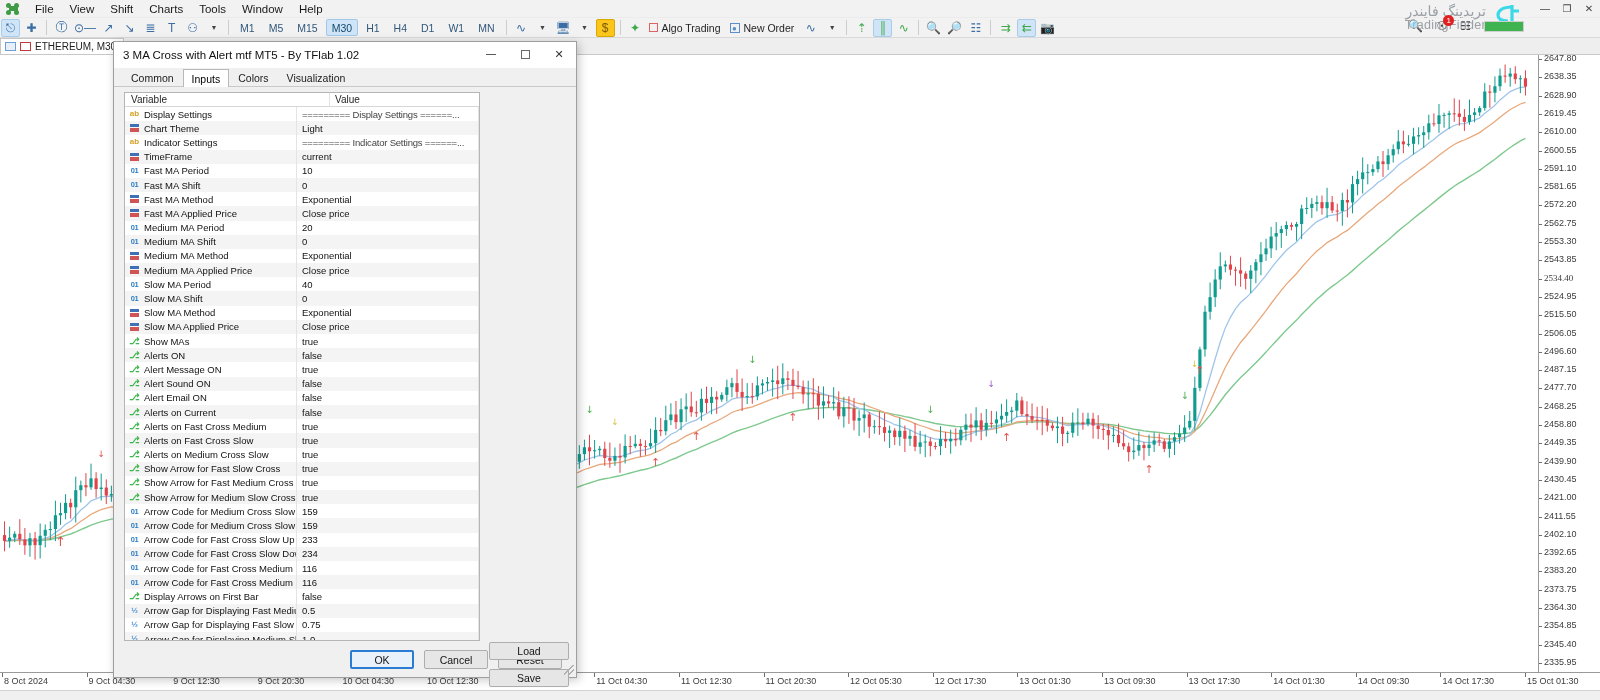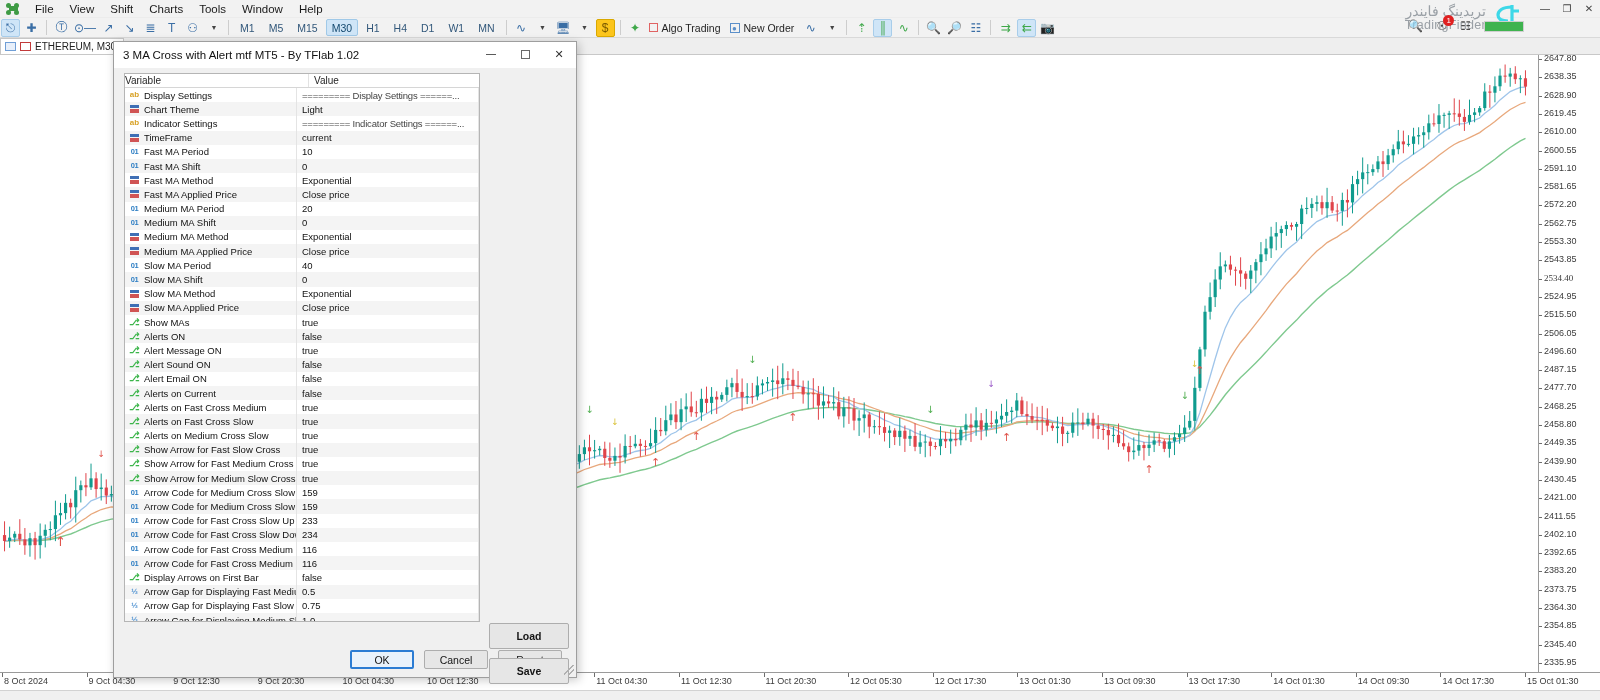--- a/index.html
+++ b/index.html
@@ -181,21 +181,21 @@
   .dlg-body { flex: 1; padding: 8px 10px 0 10px; position: relative; }
 
   .grid-wrap {
     position: absolute; left: 10px; top: 5px; width: 356px; height: 549px;
     background: #ffffff; border: 1px solid #b5b5b5; overflow: hidden;
   }
   .grid-head {
     display: flex; height: 14px; font-size: 10px; color: #1f1f1f;
     border-bottom: 1px solid #d6d6d6; background: #ffffff;
   }
-  .gh-var { width: 184px; padding-left: 0; display: flex; align-items: center;
+  .gh-var { width: 205px; padding-left: 6px; display: flex; align-items: center;
             border-right: 1px solid #e2e2e2; }
   .gh-val { flex: 1; padding-left: 5px; display: flex; align-items: center; }
   .grid-row {
     display: flex; height: 14.2px; font-size: 9.5px; color: #111; align-items: center;
   }
   .grid-row.alt { background: #f4f4f4; }
   .gr-var {
     width: 172px; display: flex; align-items: center; gap: 4px;
     padding-left: 4px; overflow: hidden; white-space: nowrap;
     border-right: 1px solid #e4e4e4; height: 100%;
@@ -218,24 +218,24 @@
   .vi-enum::after {
     content: ""; position: absolute; left: 1px; top: 5px; width: 9px; height: 4px;
     background: #d05454;
   }
   .vi-int { color: #2f7fc4; font-size: 7.5px; letter-spacing: -0.5px; }
   .vi-bool { color: #3cb54a; font-size: 9px; }
   .vi-dbl { color: #4a8fd0; font-size: 8px; }
 
   .side-btns { position: absolute; left: 375px; top: 555px; width: 80px; }
   .sbtn {
-    width: 80px; height: 26px; margin-bottom: 9px;
+    width: 80px; height: 18px; margin-bottom: 9px;
     background: #e6e6e6; border: 1px solid #adadad; border-radius: 2px;
     font-size: 10.5px; color: #141414;
-    display: flex; align-items: center; justify-content: center; font-weight: bold;
+    display: flex; align-items: center; justify-content: center;
   }
 
   .dlg-footer {
     height: 35px; display: flex; align-items: center; justify-content: flex-end;
     gap: 10px; padding-right: 14px; background: #f0f0f0;
   }
   .fbtn {
     width: 64px; height: 19px; background: #e6e6e6; border: 1px solid #adadad;
     border-radius: 2px; font-size: 10.5px; color: #141414;
     display: flex; align-items: center; justify-content: center;
@@ -1129,20 +1129,26 @@
         </div>
         <div class="dlg-btn">
           <span class="sq"></span>
         </div>
         <div class="dlg-btn x">
           <span>✕</span>
         </div>
       </div>
     </div>
 
+    <div class="dlg-tabs">
+      <div class="dlg-tab">Common</div>
+      <div class="dlg-tab active">Inputs</div>
+      <div class="dlg-tab">Colors</div>
+      <div class="dlg-tab">Visualization</div>
+    </div>
 
     <div class="dlg-body">
       <div class="grid-wrap">
         <div class="grid-head">
           <div class="gh-var">Variable</div>
           <div class="gh-val">Value</div>
         </div>
         <div id="rows">
             <div class="grid-row">
               <div class="gr-var">

